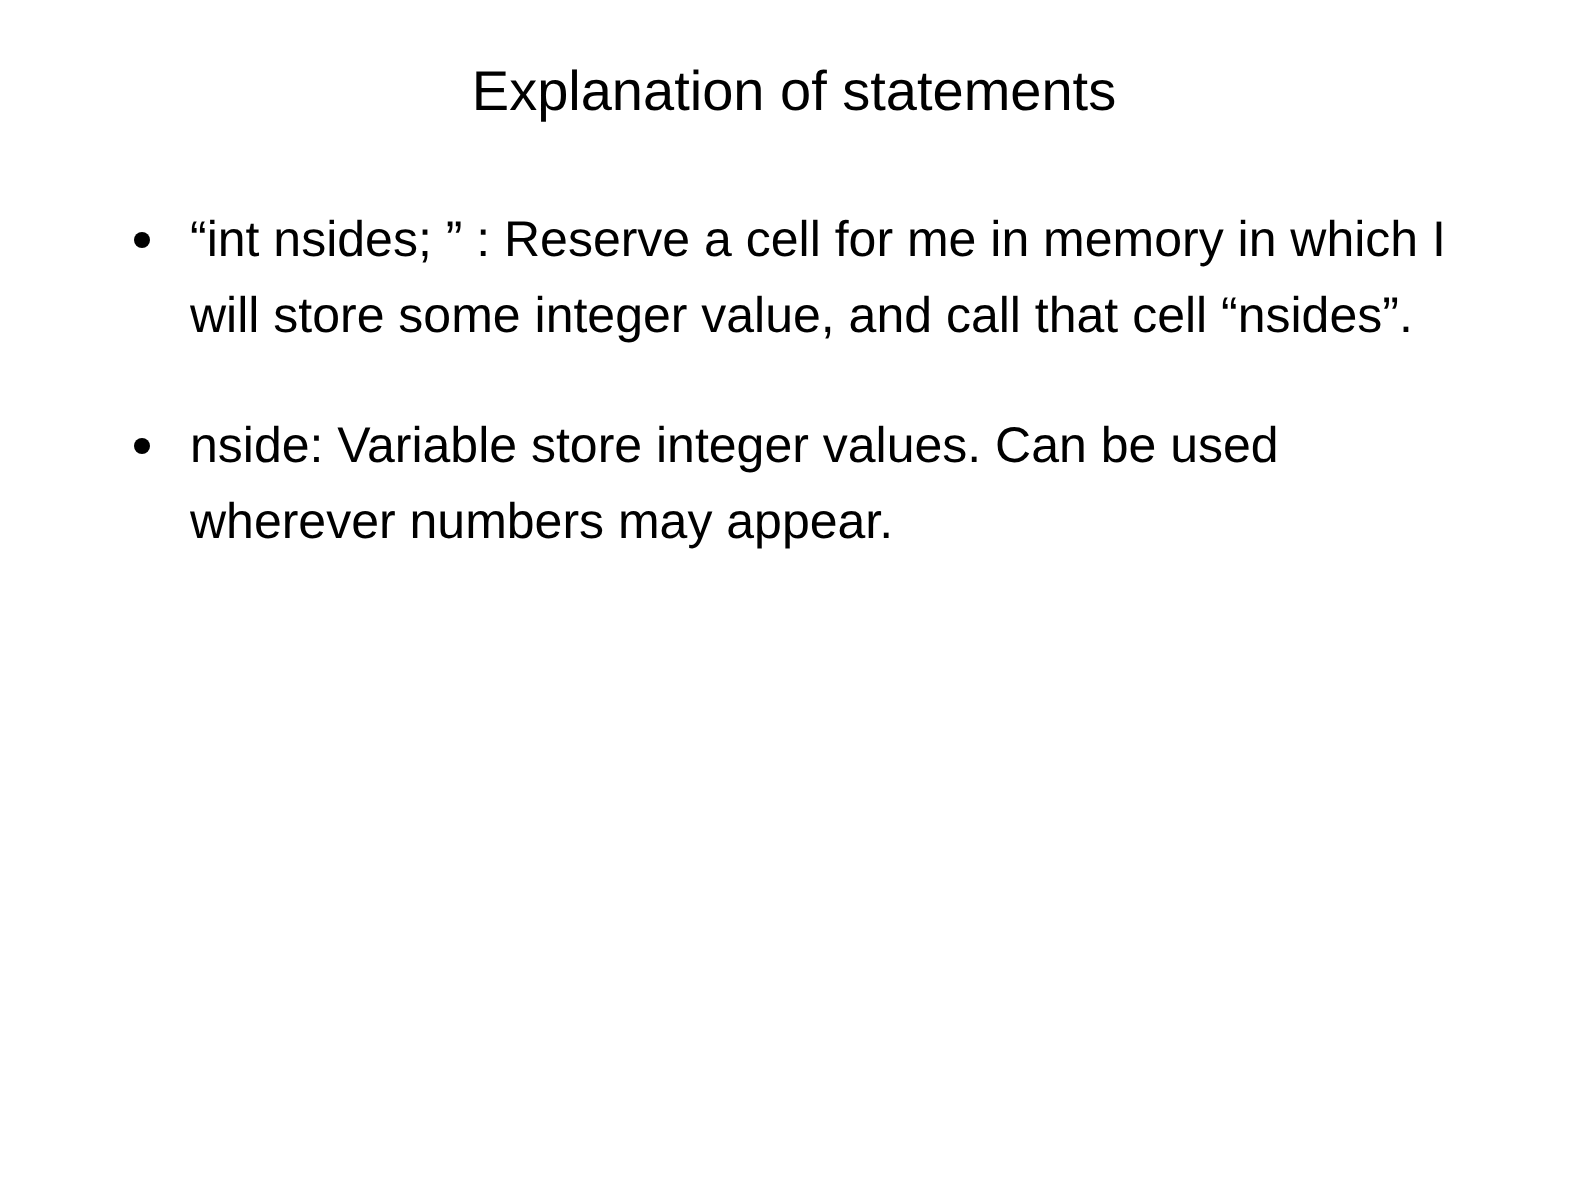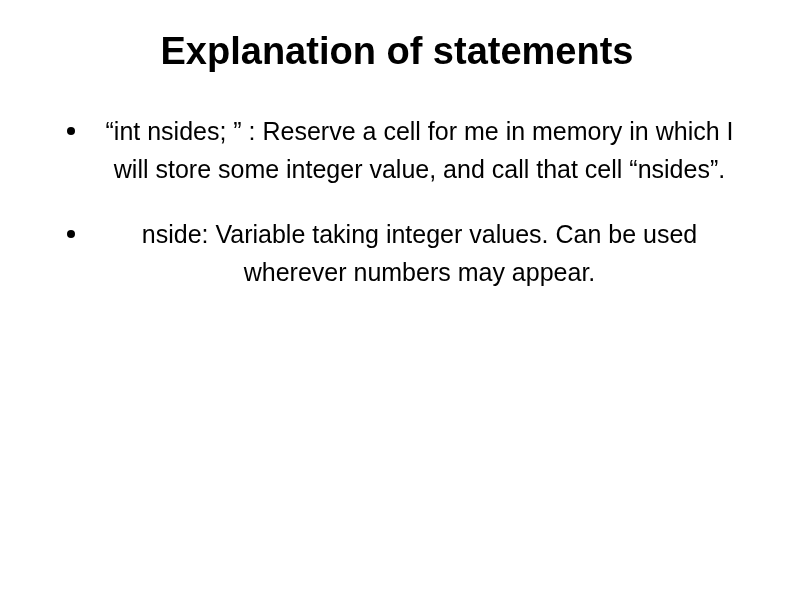--- a/index.html
+++ b/index.html
@@ -6,29 +6,28 @@
   body {
     width: 794px;
     height: 595px;
     background: #ffffff;
     font-family: Arial, Helvetica, sans-serif;
     color: #000000;
     padding: 30px 50px 40px 50px;
     overflow: hidden;
   }
   .title {
-    font-size: 38px;
-    font-weight: 700;
+    font-size: 28px;
+    font-weight: 400;
     text-align: center;
     margin-bottom: 40px;
   }
   ul.bullets {
     list-style: none;
     padding-left: 25px;
-    text-align: center;
   }
   ul.bullets > li {
     position: relative;
     font-size: 25px;
     line-height: 1.5;
     margin-bottom: 28px;
     padding-left: 20px;
   }
   ul.bullets > li::before {
     content: "";
@@ -41,14 +40,14 @@
     border-radius: 50%;
   }
 </style>
 </head>
 <body>
 
 <h1 class="title">Explanation of statements</h1>
 
 <ul class="bullets">
   <li>“int nsides; ” : Reserve a cell for me in memory in which I will store some integer value, and call that cell “nsides”.</li>
-  <li>nside:  Variable taking integer values.  Can be used wherever numbers may appear.</li>
+  <li>nside:  Variable store integer values.  Can be used wherever numbers may appear.</li>
 </ul>
 
 </body></html>

